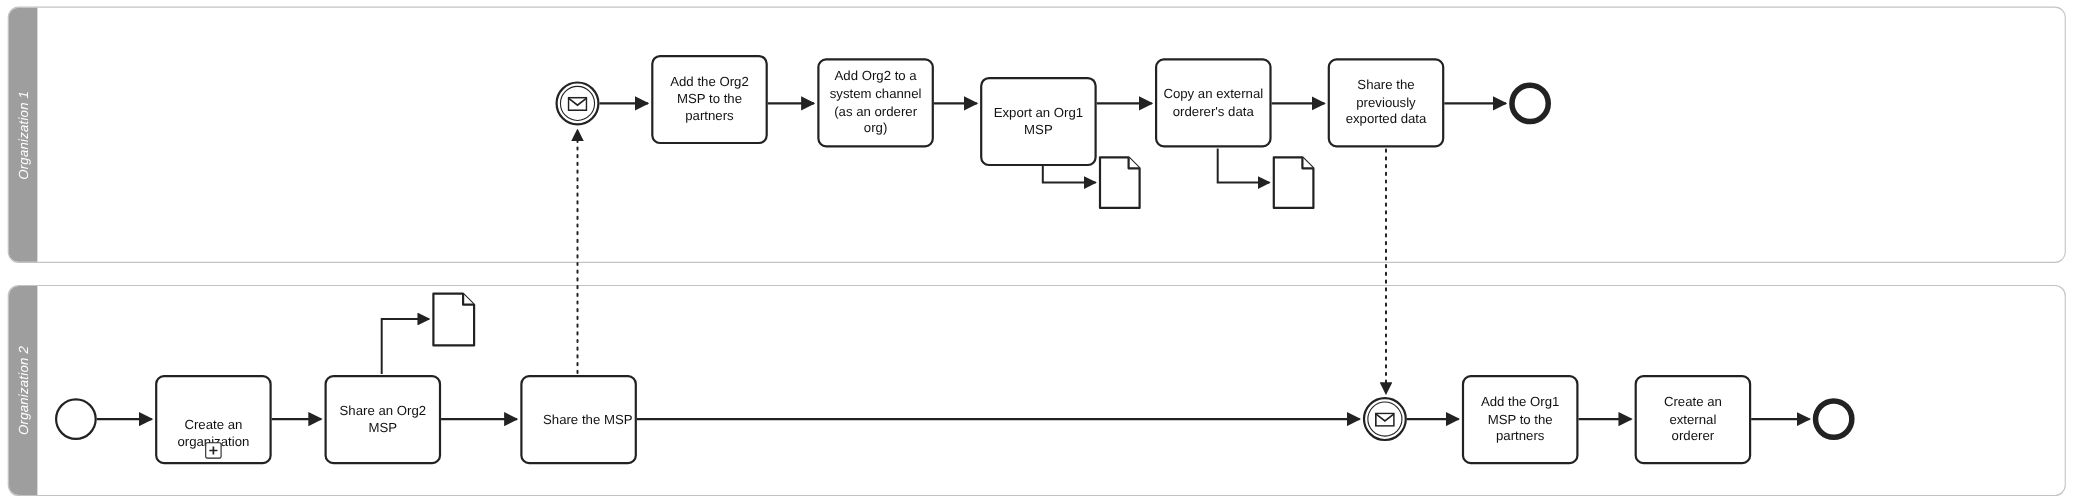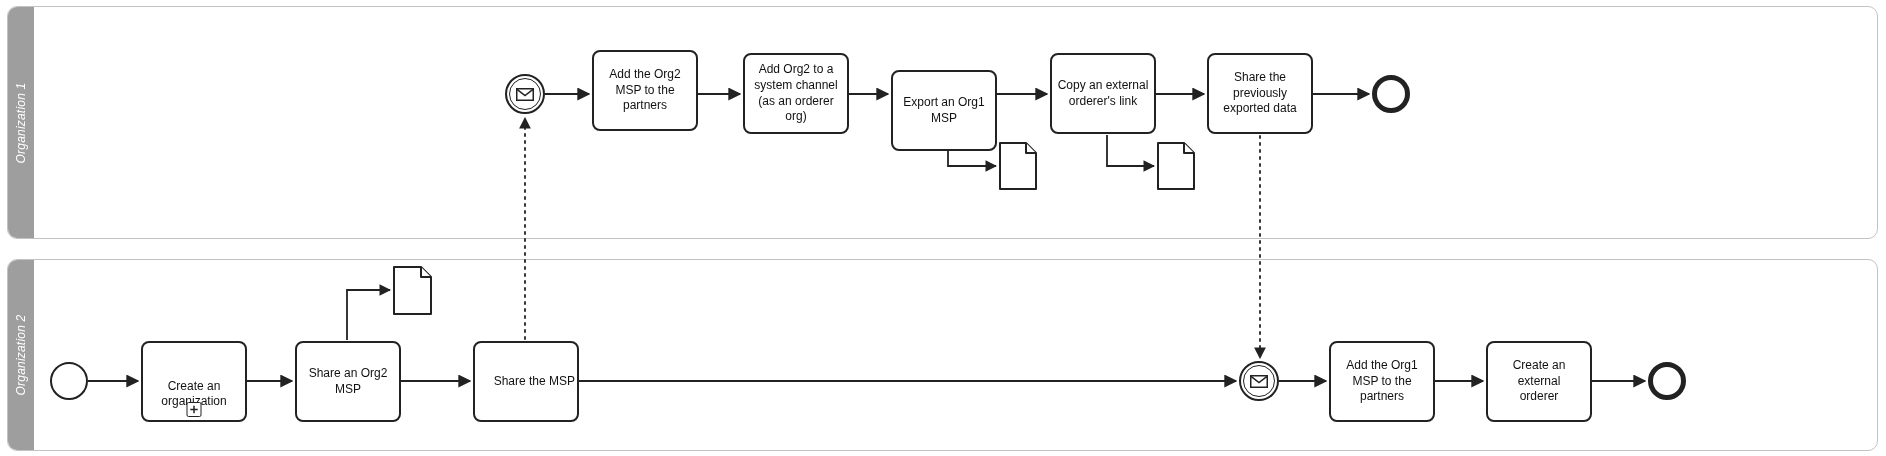--- a/index.html
+++ b/index.html
@@ -133,21 +133,21 @@
     <span class="task-label">Add Org2 to a
 system channel
 (as an orderer org)</span>
   </div>
   <div class="task" style="left:891px;top:70px;">
     <span class="task-label">Export an Org1
 MSP</span>
   </div>
   <div class="task" style="left:1050px;top:53px;">
     <span class="task-label">Copy an external
-orderer's link</span>
+orderer's data</span>
   </div>
   <div class="task" style="left:1207px;top:53px;">
     <span class="task-label">Share the
 previously
 exported data</span>
   </div>
 
   <div class="event end" style="left:1372px;top:75px;"></div>
 
   <div class="event start" style="left:50px;top:362px;"></div>

